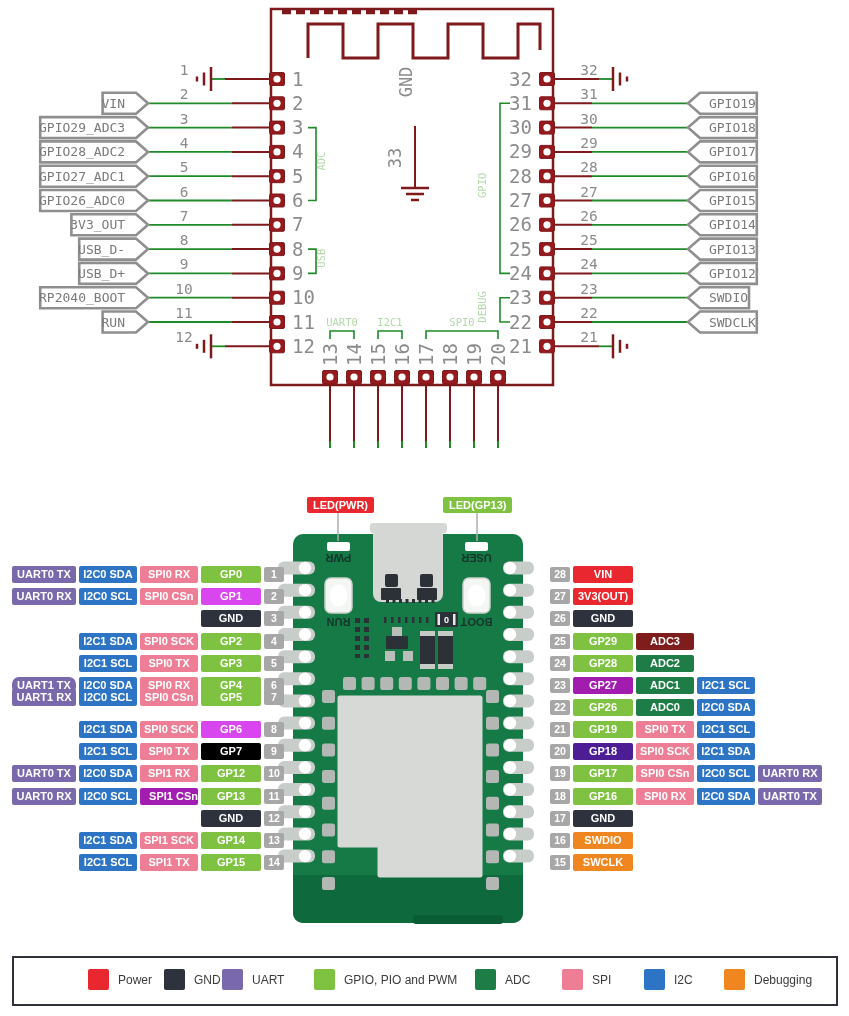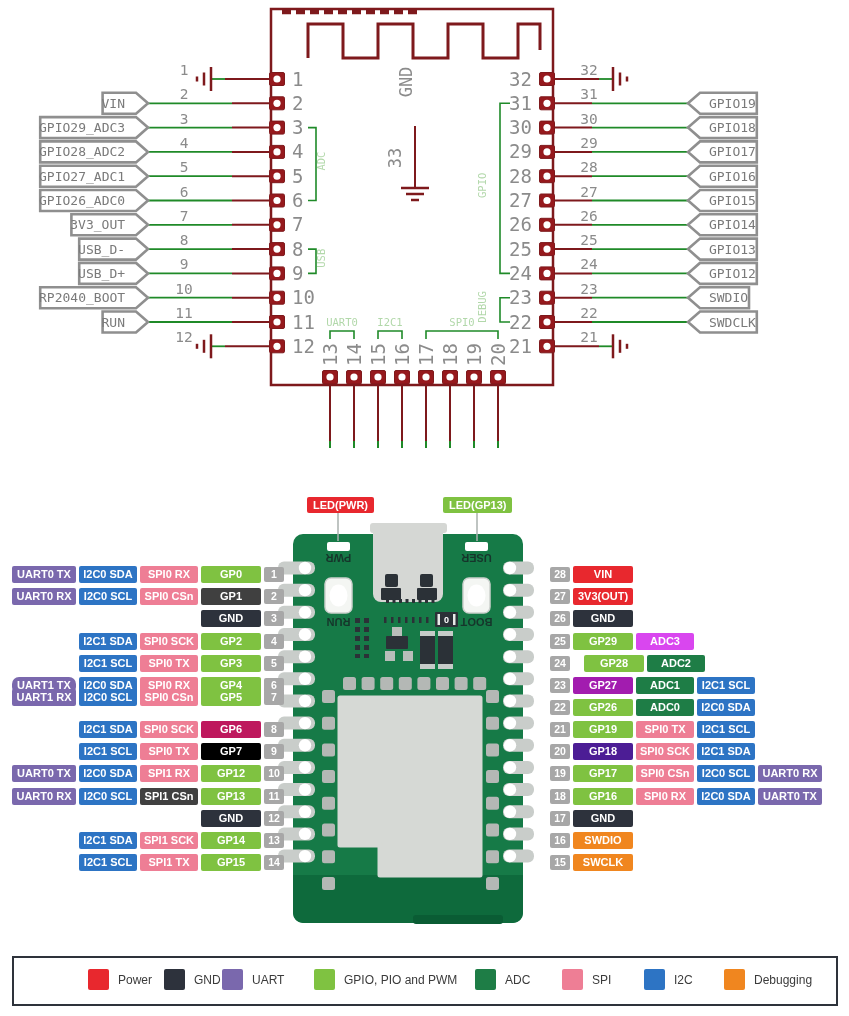--- a/index.html
+++ b/index.html
@@ -429,21 +429,21 @@
         <div class="lab" style="width: 64px; background: rgb(122, 104, 173);">UART0 TX</div>
         <div class="lab" style="width: 58px; background: rgb(45, 116, 196);">I2C0 SDA</div>
         <div class="lab" style="width: 58px; background: rgb(238, 126, 149);">SPI0 RX</div>
         <div class="lab" style="width: 60px; background: rgb(127, 194, 65);">GP0</div>
         <div class="numbox">1</div>
       </div>
       <div class="pin-row left" style="top: 121.7px; right: 565px;">
         <div class="lab" style="width: 64px; background: rgb(122, 104, 173);">UART0 RX</div>
         <div class="lab" style="width: 58px; background: rgb(45, 116, 196);">I2C0 SCL</div>
         <div class="lab" style="width: 58px; background: rgb(238, 126, 149);">SPI0 CSn</div>
-        <div class="lab" style="width: 60px; background: #404040;">GP1</div>
+        <div class="lab" style="width: 60px; background: #d946ef;">GP1</div>
         <div class="numbox">2</div>
       </div>
       <div class="pin-row left" style="top: 143.8px; right: 565px;">
         <div class="lab" style="width: 60px; background: rgb(45, 50, 60);">GND</div>
         <div class="numbox">3</div>
       </div>
       <div class="pin-row left" style="top: 166px; right: 565px;">
         <div class="lab" style="width: 58px; background: rgb(45, 116, 196);">I2C1 SDA</div>
         <div class="lab" style="width: 58px; background: rgb(238, 126, 149);">SPI0 SCK</div>
         <div class="lab" style="width: 60px; background: rgb(127, 194, 65);">GP2</div>
@@ -465,40 +465,40 @@
       <div class="pin-row left" style="top: 222px; right: 565px;">
         <div class="lab" style="width: 64px; background: rgb(122, 104, 173);">UART1 RX</div>
         <div class="lab" style="width: 58px; background: rgb(45, 116, 196);">I2C0 SCL</div>
         <div class="lab" style="width: 58px; background: rgb(238, 126, 149);">SPI0 CSn</div>
         <div class="lab" style="width: 60px; background: rgb(127, 194, 65);">GP5</div>
         <div class="numbox">7</div>
       </div>
       <div class="pin-row left" style="top: 254.6px; right: 565px;">
         <div class="lab" style="width: 58px; background: rgb(45, 116, 196);">I2C1 SDA</div>
         <div class="lab" style="width: 58px; background: rgb(238, 126, 149);">SPI0 SCK</div>
-        <div class="lab" style="width: 60px; background: #be185d;">GP6</div>
+        <div class="lab" style="width: 60px; background: #d946ef;">GP6</div>
         <div class="numbox">8</div>
       </div>
       <div class="pin-row left" style="top: 276.8px; right: 565px;">
         <div class="lab" style="width: 58px; background: rgb(45, 116, 196);">I2C1 SCL</div>
         <div class="lab" style="width: 58px; background: rgb(238, 126, 149);">SPI0 TX</div>
         <div class="lab" style="width: 60px; background: #000000;">GP7</div>
         <div class="numbox">9</div>
       </div>
       <div class="pin-row left" style="top: 298.9px; right: 565px;">
         <div class="lab" style="width: 64px; background: rgb(122, 104, 173);">UART0 TX</div>
         <div class="lab" style="width: 58px; background: rgb(45, 116, 196);">I2C0 SDA</div>
         <div class="lab" style="width: 58px; background: rgb(238, 126, 149);">SPI1 RX</div>
         <div class="lab" style="width: 60px; background: rgb(127, 194, 65);">GP12</div>
         <div class="numbox">10</div>
       </div>
       <div class="pin-row left" style="top: 321.1px; right: 565px;">
         <div class="lab" style="width: 64px; background: rgb(122, 104, 173);">UART0 RX</div>
         <div class="lab" style="width: 58px; background: rgb(45, 116, 196);">I2C0 SCL</div>
-        <div class="lab" style="width: 58px; background: #404040;">SPI1 CSn</div>
+        <div class="lab" style="width: 58px; background: #a21caf; text-align: right;">SPI1 CSn</div>
         <div class="lab" style="width: 60px; background: rgb(127, 194, 65);">GP13</div>
         <div class="numbox">11</div>
       </div>
       <div class="pin-row left" style="top: 343.3px; right: 565px;">
         <div class="lab" style="width: 60px; background: rgb(45, 50, 60);">GND</div>
         <div class="numbox">12</div>
       </div>
       <div class="pin-row left" style="top: 365.4px; right: 565px;">
         <div class="lab" style="width: 58px; background: rgb(45, 116, 196);">I2C1 SDA</div>
         <div class="lab" style="width: 58px; background: rgb(238, 126, 149);">SPI1 SCK</div>
@@ -519,25 +519,25 @@
         <div class="numbox">27</div>
         <div class="lab" style="width: 60px; background: rgb(232, 40, 46);">3V3(OUT)</div>
       </div>
       <div class="pin-row right" style="top: 143.8px; left: 533px;">
         <div class="numbox">26</div>
         <div class="lab" style="width: 60px; background: rgb(45, 50, 60);">GND</div>
       </div>
       <div class="pin-row right" style="top: 166px; left: 533px;">
         <div class="numbox">25</div>
         <div class="lab" style="width: 60px; background: rgb(127, 194, 65);">GP29</div>
-        <div class="lab" style="width: 58px; background: #d946ef;">ADC3</div>
+        <div class="lab" style="width: 58px; background: #7f1d1d;">ADC3</div>
       </div>
       <div class="pin-row right" style="top: 188.1px; left: 533px;">
         <div class="numbox">24</div>
-        <div class="lab" style="width: 60px; background: rgb(127, 194, 65); margin-left: 11px;">GP28</div>
+        <div class="lab" style="width: 60px; background: rgb(127, 194, 65);">GP28</div>
         <div class="lab" style="width: 58px; background: rgb(30, 125, 70);">ADC2</div>
       </div>
       <div class="pin-row right" style="top: 210.3px; left: 533px;">
         <div class="numbox">23</div>
         <div class="lab" style="width: 60px; background: #a21caf;">GP27</div>
         <div class="lab" style="width: 58px; background: rgb(30, 125, 70);">ADC1</div>
         <div class="lab" style="width: 58px; background: rgb(45, 116, 196);">I2C1 SCL</div>
       </div>
       <div class="pin-row right" style="top: 232.5px; left: 533px;">
         <div class="numbox">22</div>

